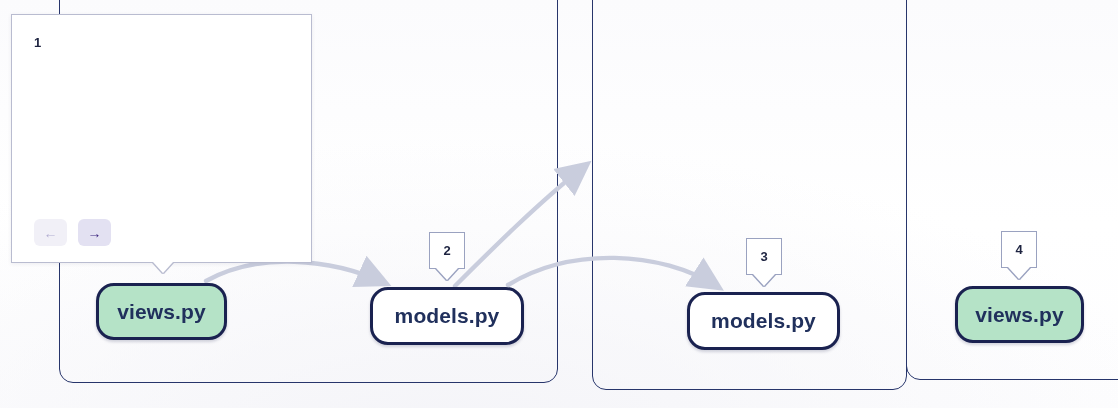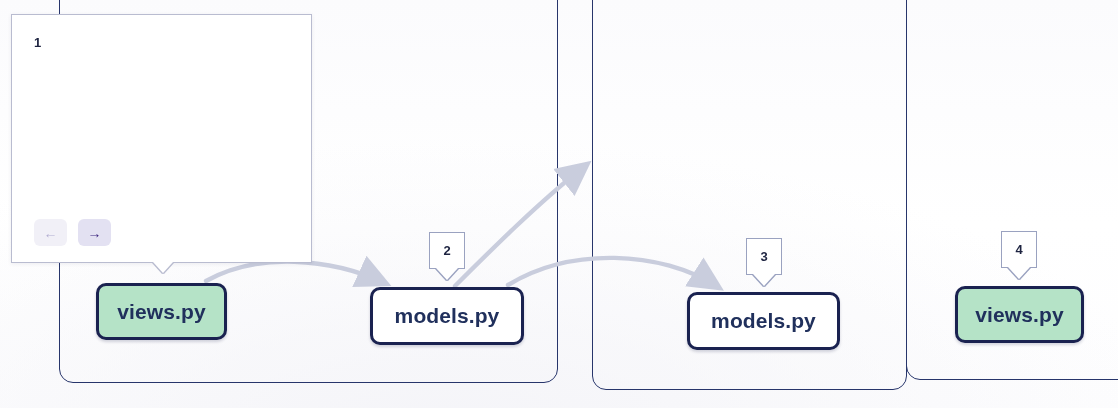--- a/index.html
+++ b/index.html
@@ -46,21 +46,21 @@
     left: 0; top: 0;
     width: 1118px; height: 408px;
     pointer-events: none;
   }
 
   
   .node {
     position: absolute;
     box-sizing: border-box;
     border: 3px solid #1a2250;
-    border-radius: 10px;
+    border-radius: 18px;
     display: flex;
     align-items: center;
     justify-content: center;
     font-weight: bold;
     font-size: 21px;
     color: #20305c;
     letter-spacing: .1px;
     box-shadow: 0 2px 3px rgba(20,30,70,.18);
   }
   .node.green { background: #b5e3c7; }

